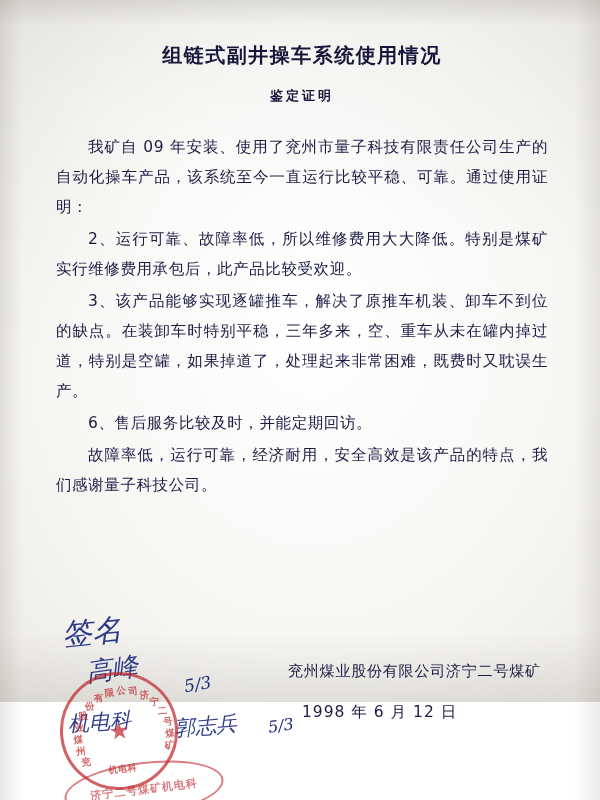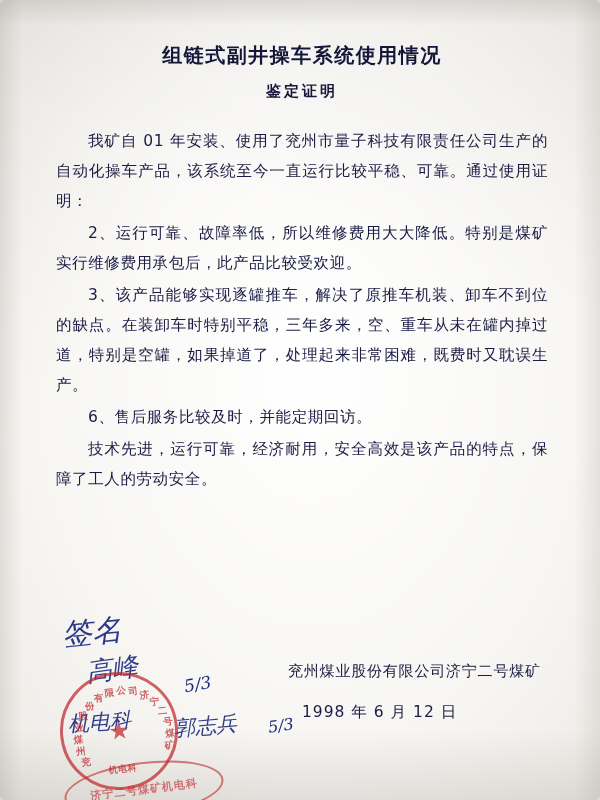--- a/index.html
+++ b/index.html
@@ -9,28 +9,27 @@
   }
   body {
     width: 600px;
     height: 800px;
     overflow: hidden;
     font-family: "DejaVu Sans", sans-serif;
   }
   .page {
     position: relative;
     width: 600px;
-    height: 800px;
+    height: 702px;
     background: #fbfbf9;
     background-image:
       linear-gradient(125deg, rgba(0,0,0,0.035) 0%, rgba(0,0,0,0) 28%),
       linear-gradient(200deg, rgba(0,0,0,0.03) 0%, rgba(0,0,0,0) 32%),
       radial-gradient(ellipse at 52% 46%, #ffffff 0%, #f7f6f3 62%, #eceae5 100%);
     box-sizing: border-box;
-    border-radius: 6px;
   }
   
   .edge-top {
     position: absolute; left: 0; top: 0; width: 600px; height: 26px;
     background: linear-gradient(to bottom, rgba(120,115,105,0.18), rgba(255,255,255,0));
     pointer-events: none;
   }
   .edge-left {
     position: absolute; left: 0; top: 0; width: 22px; height: 800px;
     background: linear-gradient(to right, rgba(120,115,105,0.16), rgba(255,255,255,0));
@@ -61,27 +60,27 @@
   }
   .title-line-1 {
     font-family: "DejaVu Sans", sans-serif;
     font-size: 20px;
     font-weight: bold;
     letter-spacing: 1.5px;
     color: #15163a;
     line-height: 30px;
   }
   .title-line-2 {
-    font-family: Liberation Sans, sans-serif;
-    font-size: 15px;
+    font-family: Liberation Mono, monospace;
+    font-size: 13px;
     font-weight: bold;
     letter-spacing: 3px;
     color: #15163a;
     line-height: 34px;
-    margin-top: 4px;
+    margin-top: 10px;
   }
 
   .para {
     font-size: 15.5px;
     line-height: 30px;
     text-align: justify;
     text-justify: inter-ideograph;
     letter-spacing: 0.6px;
     color: #1b1c44;
     margin: 0 0 2px 0;
@@ -268,25 +267,25 @@
   <div class="edge-right"></div>
   <div class="edge-bottom"></div>
 
   <div class="doc-body">
 
     <div class="title-block">
       <div class="title-line-1">组链式副井操车系统使用情况</div>
       <div class="title-line-2">鉴定证明</div>
     </div>
 
-    <p class="para indent">我矿自 01 年安装、使用了兖州市量子科技有限责任公司生产的自动化操车产品，该系统至今一直运行比较平稳、可靠。通过使用证明：</p>
+    <p class="para indent">我矿自 09 年安装、使用了兖州市量子科技有限责任公司生产的自动化操车产品，该系统至今一直运行比较平稳、可靠。通过使用证明：</p>
     <p class="para indent">2、运行可靠、故障率低，所以维修费用大大降低。特别是煤矿实行维修费用承包后，此产品比较受欢迎。</p>
     <p class="para indent">3、该产品能够实现逐罐推车，解决了原推车机装、卸车不到位的缺点。在装卸车时特别平稳，三年多来，空、重车从未在罐内掉过道，特别是空罐，如果掉道了，处理起来非常困难，既费时又耽误生产。</p>
     <p class="para indent">6、售后服务比较及时，并能定期回访。</p>
-    <p class="para indent">技术先进，运行可靠，经济耐用，安全高效是该产品的特点，保障了工人的劳动安全。</p>
+    <p class="para indent">故障率低，运行可靠，经济耐用，安全高效是该产品的特点，我们感谢量子科技公司。</p>
 
   </div>
 
   <div class="sig-area">
 
     <div class="hand-sig-1">签名</div>
     <div class="hand-sig-2">高峰</div>
     <div class="hand-date-1">5/3</div>
     <div class="hand-sig-3">机电科</div>
     <div class="hand-sig-4">郭志兵</div>

